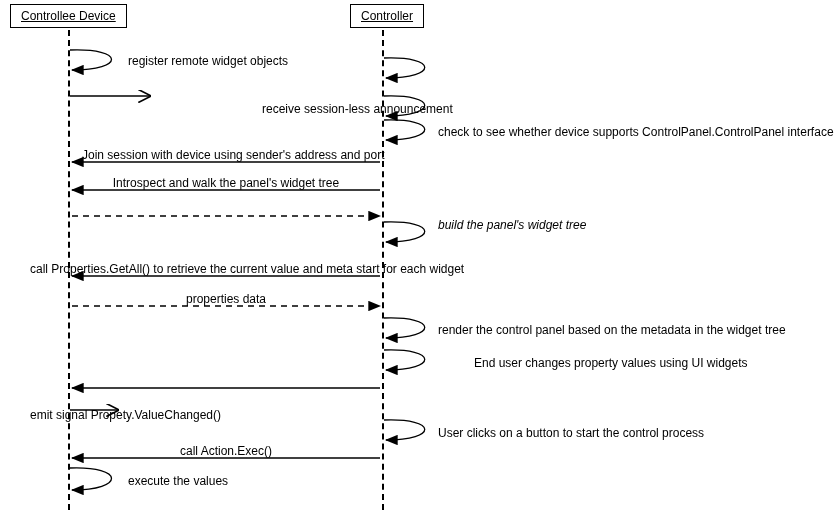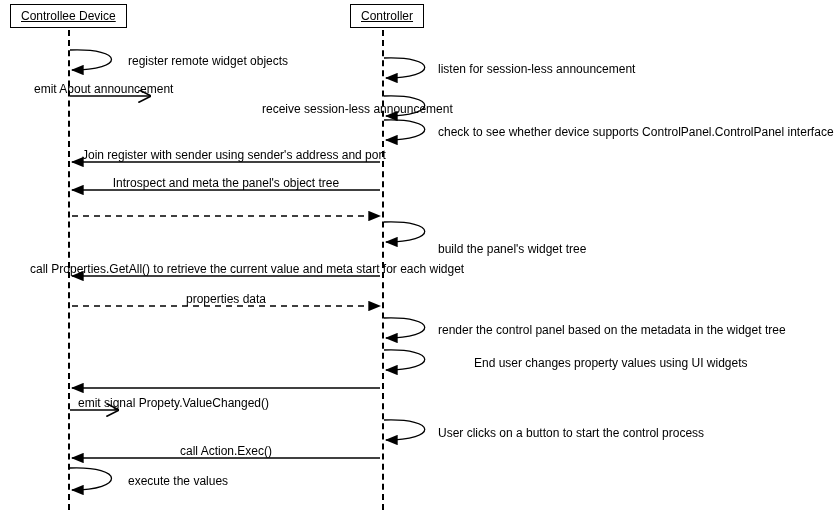--- a/index.html
+++ b/index.html
@@ -20,32 +20,30 @@
     <span>Controllee Device</span>
   </div>
   <div class="actor-box" style="left:350px;">
     <span>Controller</span>
   </div>
 
   <div class="lifeline" style="left:68px;"></div>
   <div class="lifeline" style="left:382px;"></div>
 
   <div class="free-label" style="left:128px; top:54px;">register remote widget objects</div>
-  <div class="free-label" style="left:34px;  top:82px;">emit About announcement</div>
-  <div class="free-label" style="left:438px; top:62px;">listen for session-less announcement</div>
   <div class="free-label" style="left:262px; top:92px;margin-top:10px;">receive session-less announcement</div>
   <div class="free-label" style="left:438px; top:125px;">check to see whether device supports ControlPanel.ControlPanel interface</div>
-  <div class="msg" style="left:82px;  top:148px; width:288px;">Join register with sender using sender's address and port</div>
-  <div class="msg" style="left:82px;  top:176px; width:288px;">Introspect and meta the panel's object tree</div>
-  <div class="free-label" style="left:438px; top:242px;">build the panel's widget tree</div>
+  <div class="msg" style="left:82px;  top:148px; width:288px;">Join session with device using sender's address and port</div>
+  <div class="msg" style="left:82px;  top:176px; width:288px;">Introspect and walk the panel's widget tree</div>
+  <div class="free-label" style="left:438px; top:218px;font-style:italic;">build the panel's widget tree</div>
   <div class="msg" style="left:30px;  top:262px; width:400px; text-align:left;">call Properties.GetAll() to retrieve the current value and meta start for each widget</div>
   <div class="msg" style="left:82px;  top:292px; width:288px;">properties data</div>
   <div class="free-label" style="left:438px; top:323px;">render the control panel based on the metadata in the widget tree</div>
   <div class="free-label" style="left:438px; top:356px;margin-left:36px;">End user changes property values using UI widgets</div>
-  <div class="free-label" style="left:30px;  top:396px;margin-left:48px;">emit signal Propety.ValueChanged()</div>
+  <div class="free-label" style="left:30px;  top:408px;">emit signal Propety.ValueChanged()</div>
   <div class="free-label" style="left:438px; top:426px;">User clicks on a button to start the control process</div>
   <div class="msg" style="left:82px;  top:444px; width:288px;">call Action.Exec()</div>
   <div class="free-label" style="left:128px; top:474px;">execute the values</div>
 
   <svg class="overlay">
     <defs>
       <marker id="arrow-closed" markerWidth="10" markerHeight="8" refX="9" refY="4" orient="auto">
         <path d="M0,0 L10,4 L0,8 Z" fill="#000"></path>
       </marker>
       <marker id="arrow-open" markerWidth="10" markerHeight="10" refX="9" refY="5" orient="auto">

